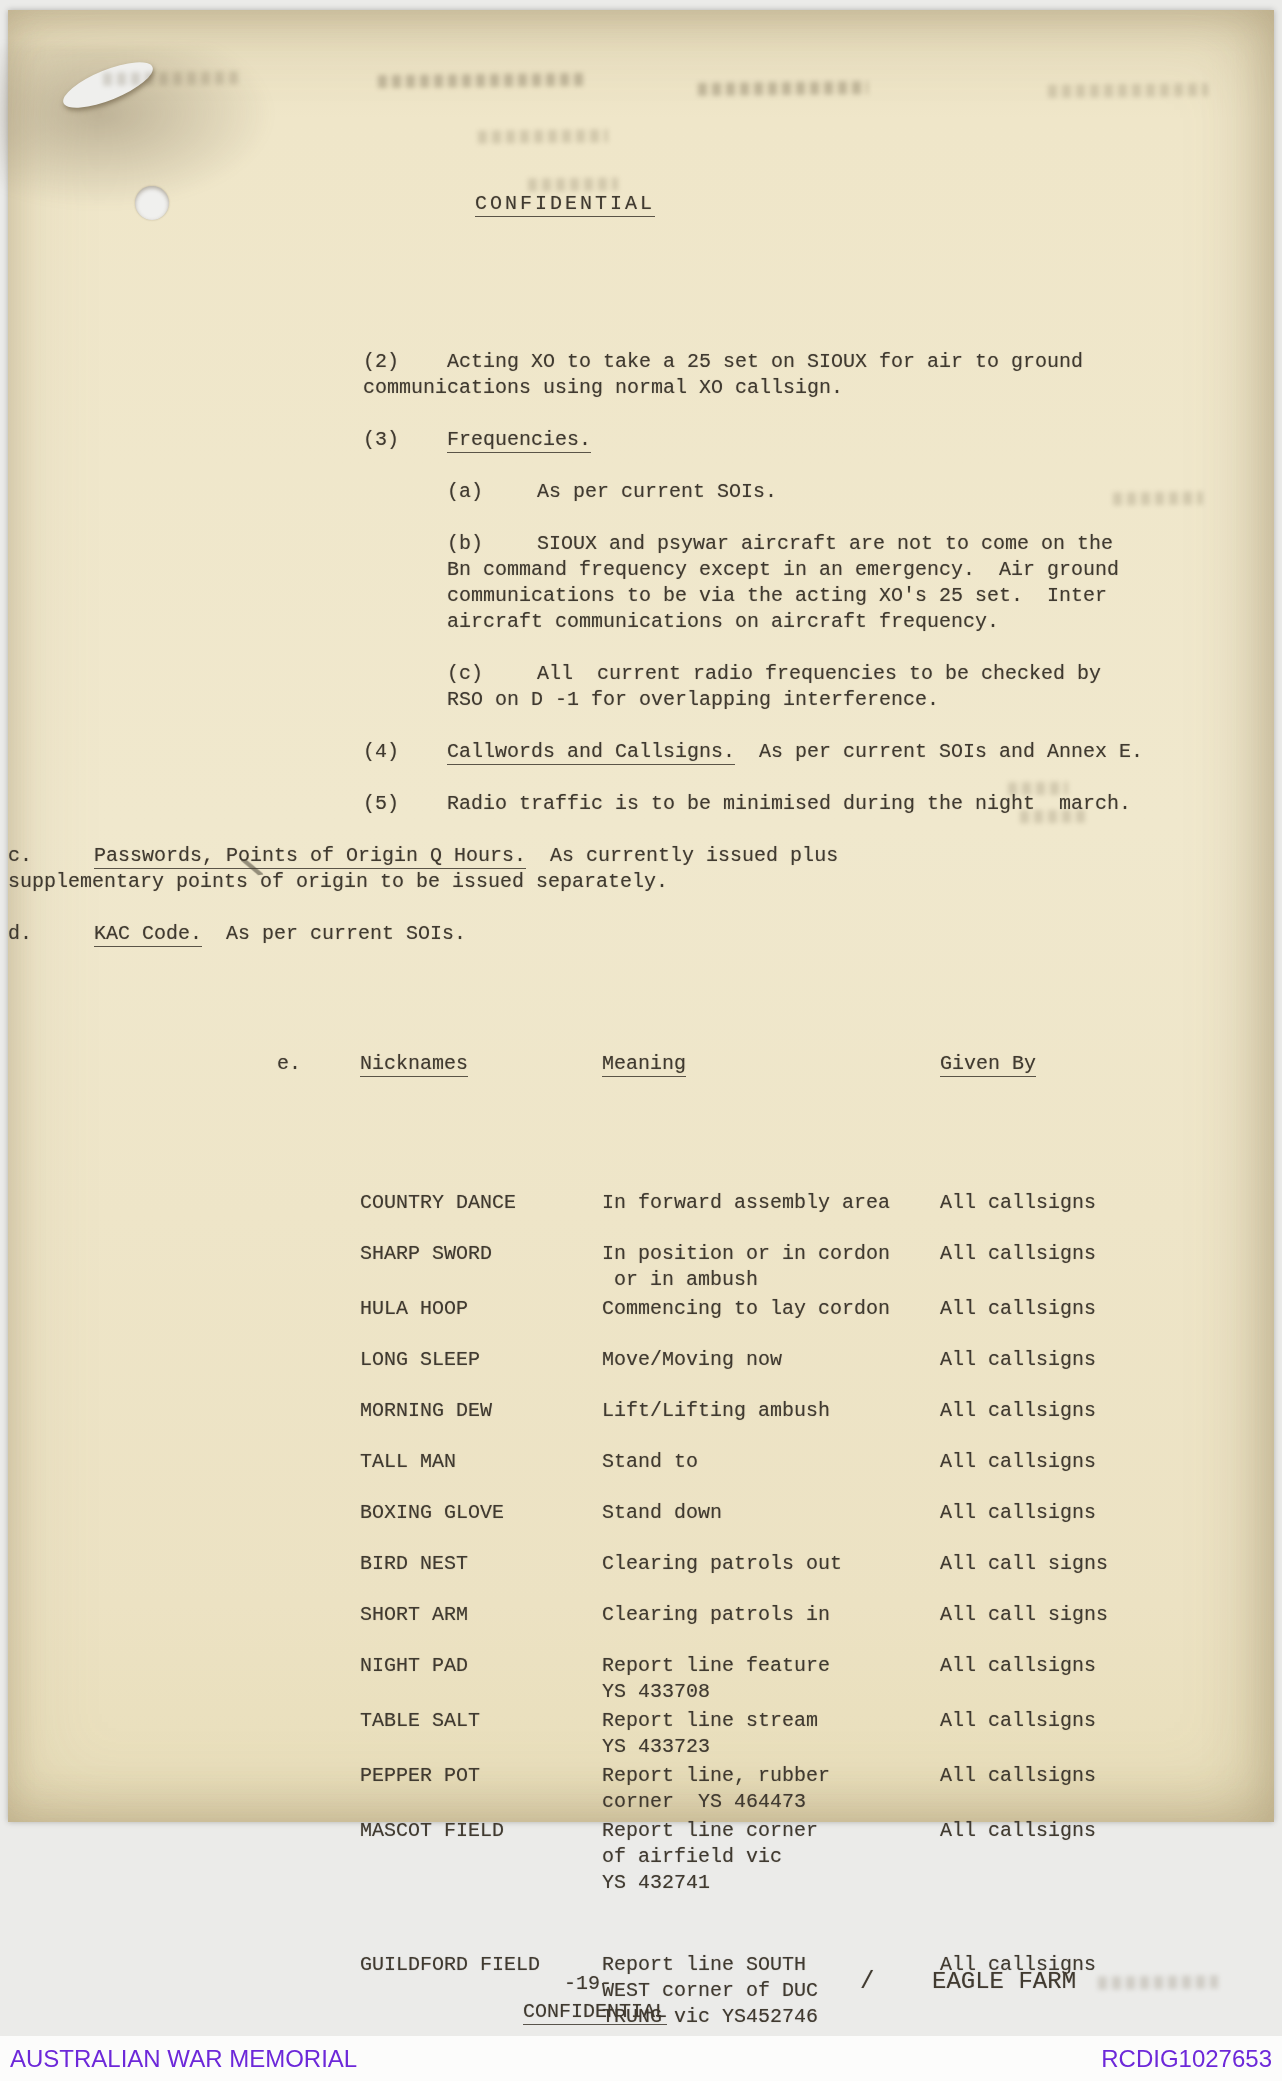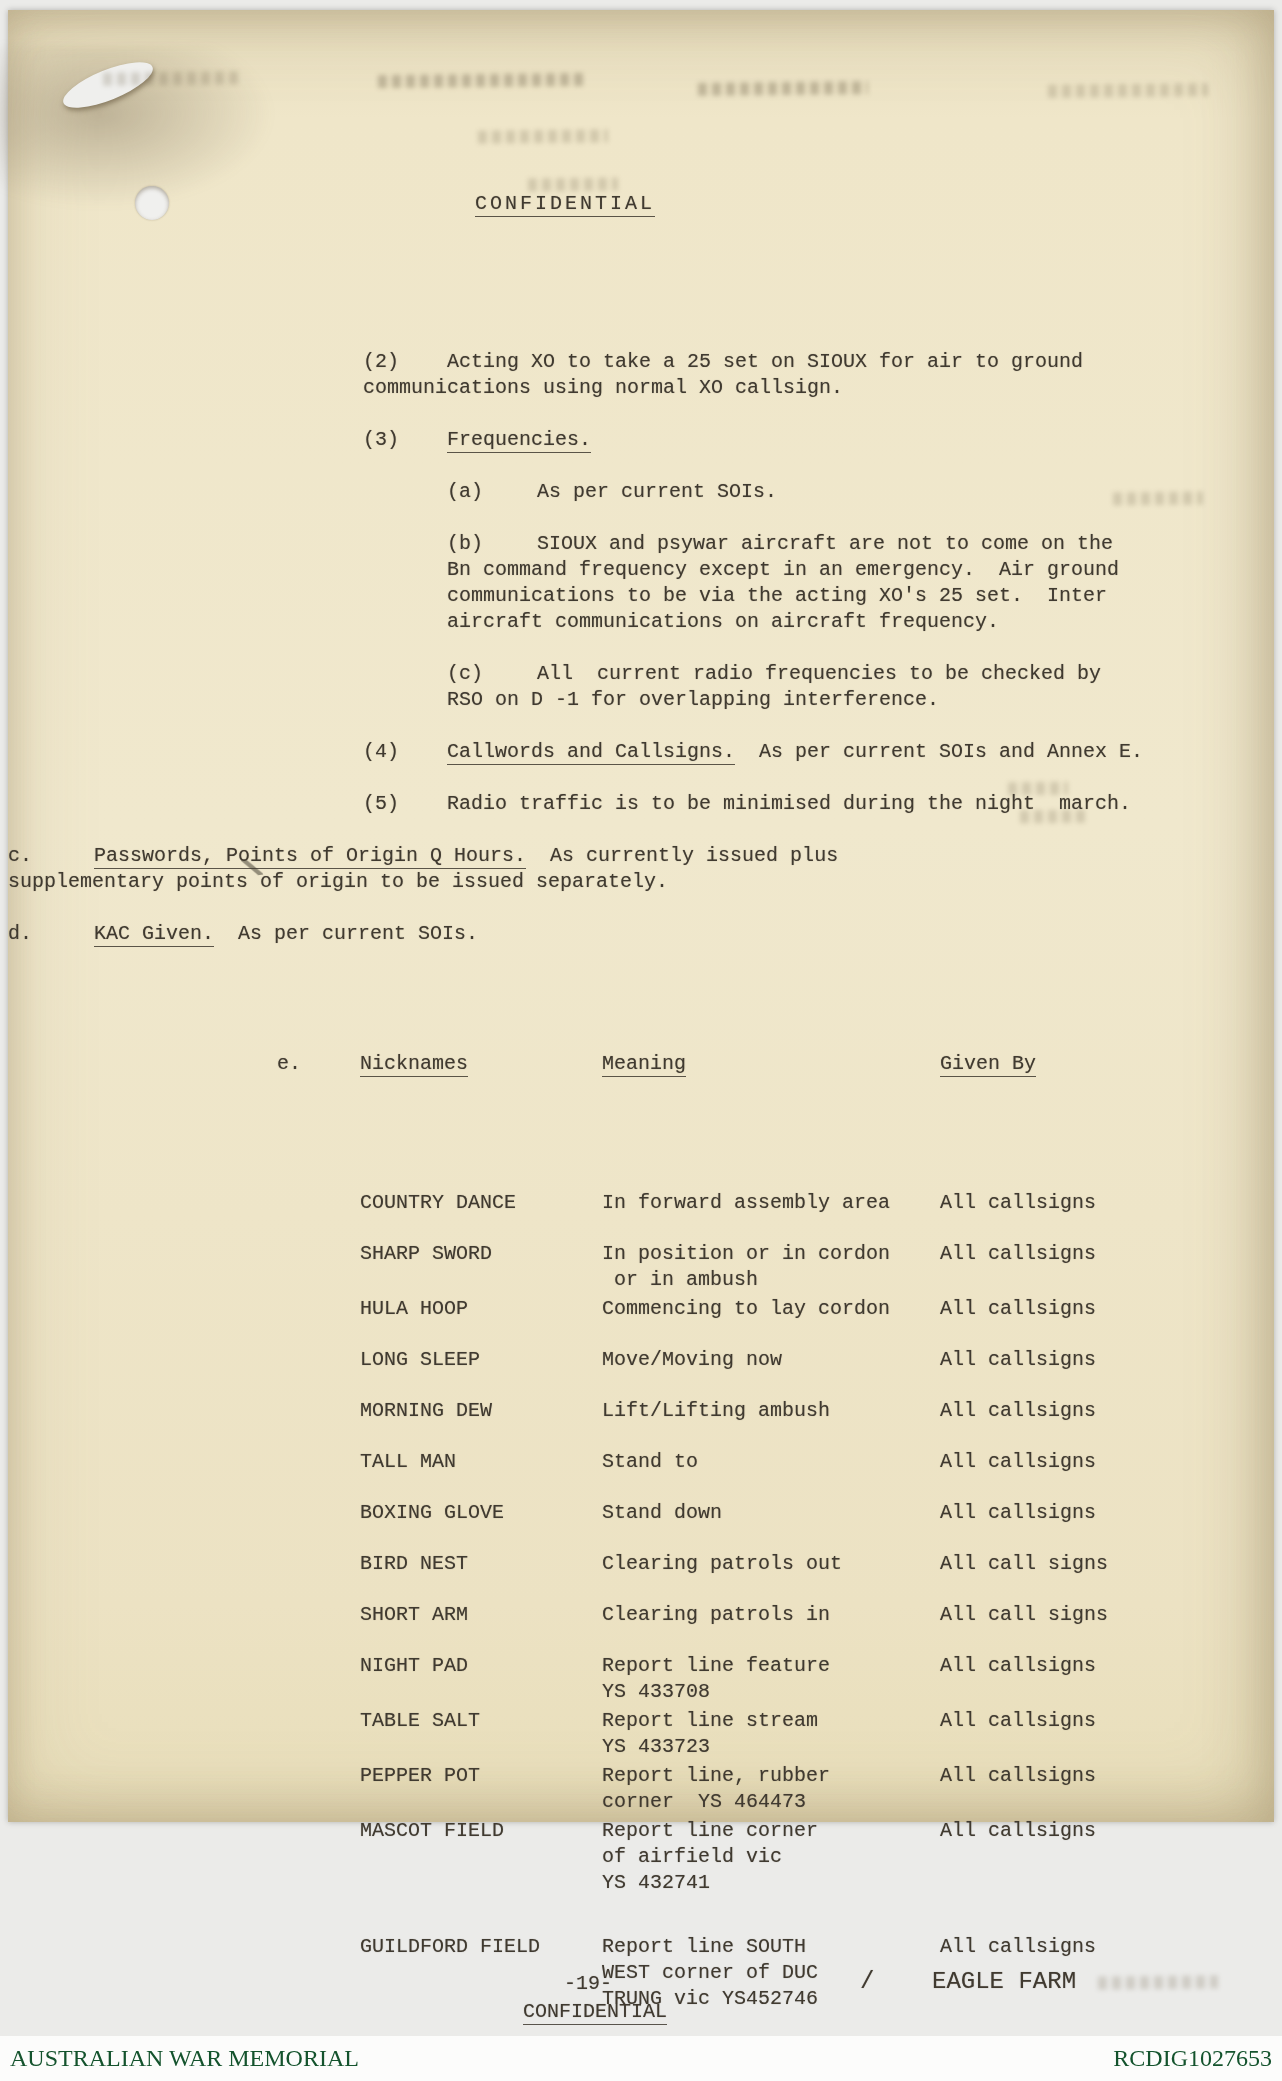--- a/index.html
+++ b/index.html
@@ -38,21 +38,21 @@
   .ind2 .plabel { width:90px; }
   
   .table-header, .trow {
     display:grid; grid-template-columns:242px 338px auto;
     margin-left:352px; margin-right:40px;
   }
   .table-header { position:relative; margin-bottom:35px; }
   .section-label { position:absolute; left:-83px; top:0; }
   .trow { margin-bottom:25px; }
   .trow.tight { margin-bottom:3px; }
-  .trow.tall { margin-bottom:38px; }
+  .trow.tall { margin-bottom:56px; }
   .tcell { white-space:pre-wrap; }
   
   .page-number { position:absolute; left:556px; top:1962px; font-size:20px; }
   .margin-note { position:absolute; left:852px; top:1958px; font-size:24px; white-space:pre; }
   .classification-footer { position:absolute; left:515px; top:1990px; font-size:20px; }
   .page-number, .margin-note, .classification-footer { text-shadow:0 0 1px rgba(64,58,48,.45); }
   
   .hole {
     position:absolute; left:127px; top:176px; width:34px; height:34px; border-radius:50%;
     background:#f0f0ee;
@@ -77,22 +77,22 @@
   .pencil {
     position:absolute; width:20px; height:18px; opacity:.55; filter:blur(.4px);
     background:linear-gradient(48deg, transparent 40%, #4a4538 43%, #4a4538 56%, transparent 59%);
   }
   
   .awm-bar {
     position:absolute; left:0; top:2036px; width:1282px; height:45px;
     background:#fcfcfb; box-sizing:border-box;
     display:flex; justify-content:space-between; align-items:center;
     padding:0 10px;
-    font-family:Liberation Serif, serif;
-    font-size:24px; color:#14532d;
+    font-family:Liberation Sans, sans-serif;
+    font-size:24px; color:#6d28d9;
   }
 </style>
 </head>
 <body>
 
 <div class="page">
 
   <div class="crease"></div>
   <div class="tear"></div>
   <div class="hole"></div>
@@ -110,21 +110,21 @@
 
   <div class="doc">
     <div class="title-line"><span class="uline">CONFIDENTIAL</span></div>
 
     <div><div class="para ind1"><span class="plabel">(2)</span><span>Acting XO to take a 25 set on SIOUX for air to ground
 communications using normal XO callsign.</span></div><div class="para ind1"><span class="plabel">(3)</span><span><span class="uline">Frequencies.</span></span></div><div class="para ind2"><span class="plabel">(a)</span><span>As per current SOIs.</span></div><div class="para ind2"><span class="plabel">(b)</span><span>SIOUX and psywar aircraft are not to come on the
 Bn command frequency except in an emergency.  Air ground
 communications to be via the acting XO's 25 set.  Inter
 aircraft communications on aircraft frequency.</span></div><div class="para ind2"><span class="plabel">(c)</span><span>All  current radio frequencies to be checked by
 RSO on D -1 for overlapping interference.</span></div><div class="para ind1"><span class="plabel">(4)</span><span><span class="uline">Callwords and Callsigns.</span>  As per current SOIs and Annex E.</span></div><div class="para ind1"><span class="plabel">(5)</span><span>Radio traffic is to be minimised during the night  march.</span></div><div class="para ind0"><span class="plabel">c.</span><span><span class="uline">Passwords, Points of Origin Q Hours.</span>  As currently issued plus
-supplementary points of origin to be issued separately.</span></div><div class="para ind0"><span class="plabel">d.</span><span><span class="uline">KAC Given.</span>  As per current SOIs.</span></div></div>
+supplementary points of origin to be issued separately.</span></div><div class="para ind0"><span class="plabel">d.</span><span><span class="uline">KAC Code.</span>  As per current SOIs.</span></div></div>
 
     <div class="table-header">
       <span class="section-label">e.</span>
       <span><span class="uline">Nicknames</span></span>
       <span><span class="uline">Meaning</span></span>
       <span><span class="uline">Given By</span></span>
     </div>
 
     <div><div class="trow normal"><div class="tcell">COUNTRY DANCE</div><div class="tcell">In forward assembly area</div><div class="tcell">All callsigns</div></div><div class="trow tight"><div class="tcell">SHARP SWORD</div><div class="tcell">In position or in cordon
  or in ambush</div><div class="tcell">All callsigns</div></div><div class="trow normal"><div class="tcell">HULA HOOP</div><div class="tcell">Commencing to lay cordon</div><div class="tcell">All callsigns</div></div><div class="trow normal"><div class="tcell">LONG SLEEP</div><div class="tcell">Move/Moving now</div><div class="tcell">All callsigns</div></div><div class="trow normal"><div class="tcell">MORNING DEW</div><div class="tcell">Lift/Lifting ambush</div><div class="tcell">All callsigns</div></div><div class="trow normal"><div class="tcell">TALL MAN</div><div class="tcell">Stand to</div><div class="tcell">All callsigns</div></div><div class="trow normal"><div class="tcell">BOXING GLOVE</div><div class="tcell">Stand down</div><div class="tcell">All callsigns</div></div><div class="trow normal"><div class="tcell">BIRD NEST</div><div class="tcell">Clearing patrols out</div><div class="tcell">All call signs</div></div><div class="trow normal"><div class="tcell">SHORT ARM</div><div class="tcell">Clearing patrols in</div><div class="tcell">All call signs</div></div><div class="trow tight"><div class="tcell">NIGHT PAD</div><div class="tcell">Report line feature

